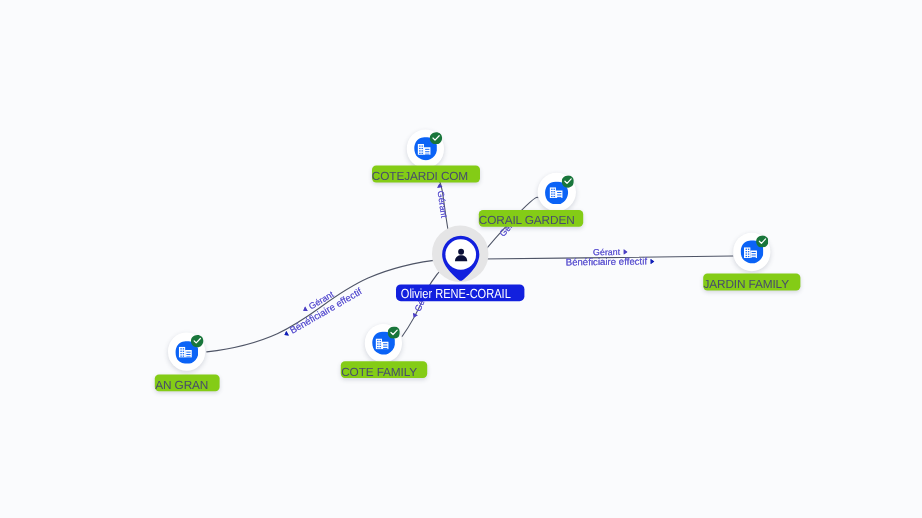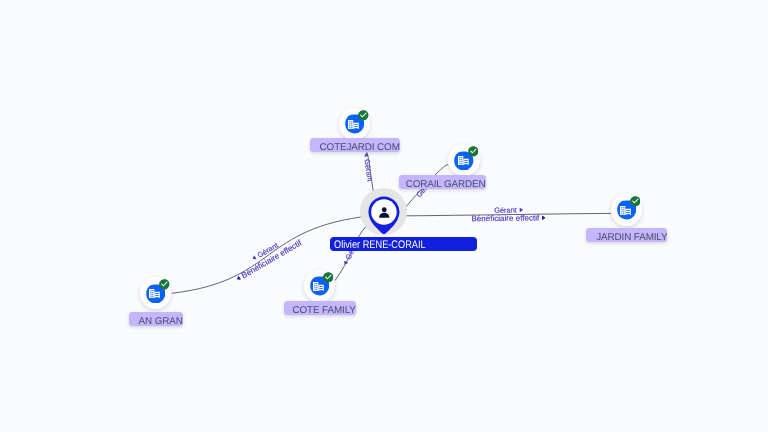--- a/index.html
+++ b/index.html
@@ -9,22 +9,22 @@
        -webkit-font-smoothing:antialiased;}
   #stage{position:relative;width:768px;height:432px;}
   svg.layer{position:absolute;left:0;top:0;width:768px;height:432px;overflow:visible;}
   .node{position:absolute;}
   .halo{position:absolute;border-radius:50%;background:#e5e5e6;}
   .disc{position:absolute;border-radius:50%;background:#fff;
         box-shadow:0 1.5px 4px rgba(40,48,80,.18);}
   .blob{position:absolute;}
   .blob svg,.bicon{display:block;}
   .badge{position:absolute;}
-  .nlabel{position:absolute;background:#c4b5fd;border-radius:3.5px;
-          color:#474c6c;white-space:nowrap;text-align:right;
+  .nlabel{position:absolute;background:#84cc16;border-radius:3.5px;
+          color:#474c6c;white-space:nowrap;text-align:left;
           box-shadow:0 1.5px 3.5px rgba(55,62,88,.19);
           font-size:9.85px;letter-spacing:-0.1px;text-rendering:geometricPrecision;}
   .plabel{position:absolute;background:#1220de;border-radius:4px;overflow:hidden;}
   .plabel span{position:absolute;left:4.7px;color:#fff;white-space:nowrap;
           font-size:11px;letter-spacing:0;text-rendering:geometricPrecision;
           transform:scaleX(.838);transform-origin:0 50%;}
   .elt{font-family:"Liberation Sans",sans-serif;text-rendering:geometricPrecision;-webkit-font-smoothing:antialiased;}
   svg.layer{will-change:transform;}
 </style>
 </head>
@@ -103,21 +103,21 @@
 <div id="nodes">
 <div class="halo" style="left:359.60px;top:188.40px;width:47.7px;height:47.0px;"></div>
 <svg class="node" style="left:367.65px;top:195.75px;width:31.9px;height:38.6px;" viewBox="0 0 31.9 38.6">
  <path fill="#1220de" d="M15.95 0.45 C7.35 0.45 0.45 7.4 0.45 16.05 C0.45 21.6 3.6 26.6 7.4 30.8 C10.0 33.7 12.9 36.3 14.7 37.85 C15.45 38.5 16.45 38.5 17.2 37.85 C19.0 36.3 21.9 33.7 24.5 30.8 C28.3 26.6 31.45 21.6 31.45 16.05 C31.45 7.4 24.55 0.45 15.95 0.45 Z"></path>
  <circle cx="15.95" cy="16.05" r="12.75" fill="#ffffff"></circle>
  <g fill="#0b1038">
   <circle cx="16.25" cy="13.75" r="2.45"></circle>
   <path d="M11.15 21.75 C11.15 18.15 13.65 16.7 16.25 16.7 C18.85 16.7 21.35 18.15 21.35 21.75 Z"></path>
  </g>
 </svg>
-<div class="plabel" style="left:330.3px;top:236.6px;width:107.2px;height:14.2px;padding-left:40px;">
+<div class="plabel" style="left:330.3px;top:236.6px;width:107.2px;height:14.2px;">
         <span style="line-height:14.2px;top:1.6px;left:3.3px;">Olivier RENE-CORAIL</span>
       </div>
 <div class="node" style="left:0;top:0;">
  <div class="disc" style="left:338.60px;top:107.70px;width:31.9px;height:32.1px;"></div>
  <svg class="blob" style="left:344.7px;top:114.0px;width:19.6px;height:19.8px;" viewBox="0 0 20 20">
           <path fill="#0b63f6" d="M11.0 0.3 C15.4 0.05 19.75 3.9 19.8 9.1 C19.85 13.2 17.6 17.1 13.7 19.0 C10.8 20.4 6.6 19.9 3.6 17.6 C1.0 15.6 0.2 12.4 0.25 9.4 C0.3 5.1 3.0 1.6 6.3 0.7 C8.0 0.25 9.6 0.38 11.0 0.3 Z"></path>
         </svg>
  <div class="blob" style="left:348.40px;top:119.70px;width:10.85px;height:9.2px;">
           <svg class="bicon" style="display:block" width="10.8" height="9.2" viewBox="0 0 100 91" preserveAspectRatio="none">
  <path fill="#ffffff" d="M0 0 h49 v91 h-49 Z"></path>

